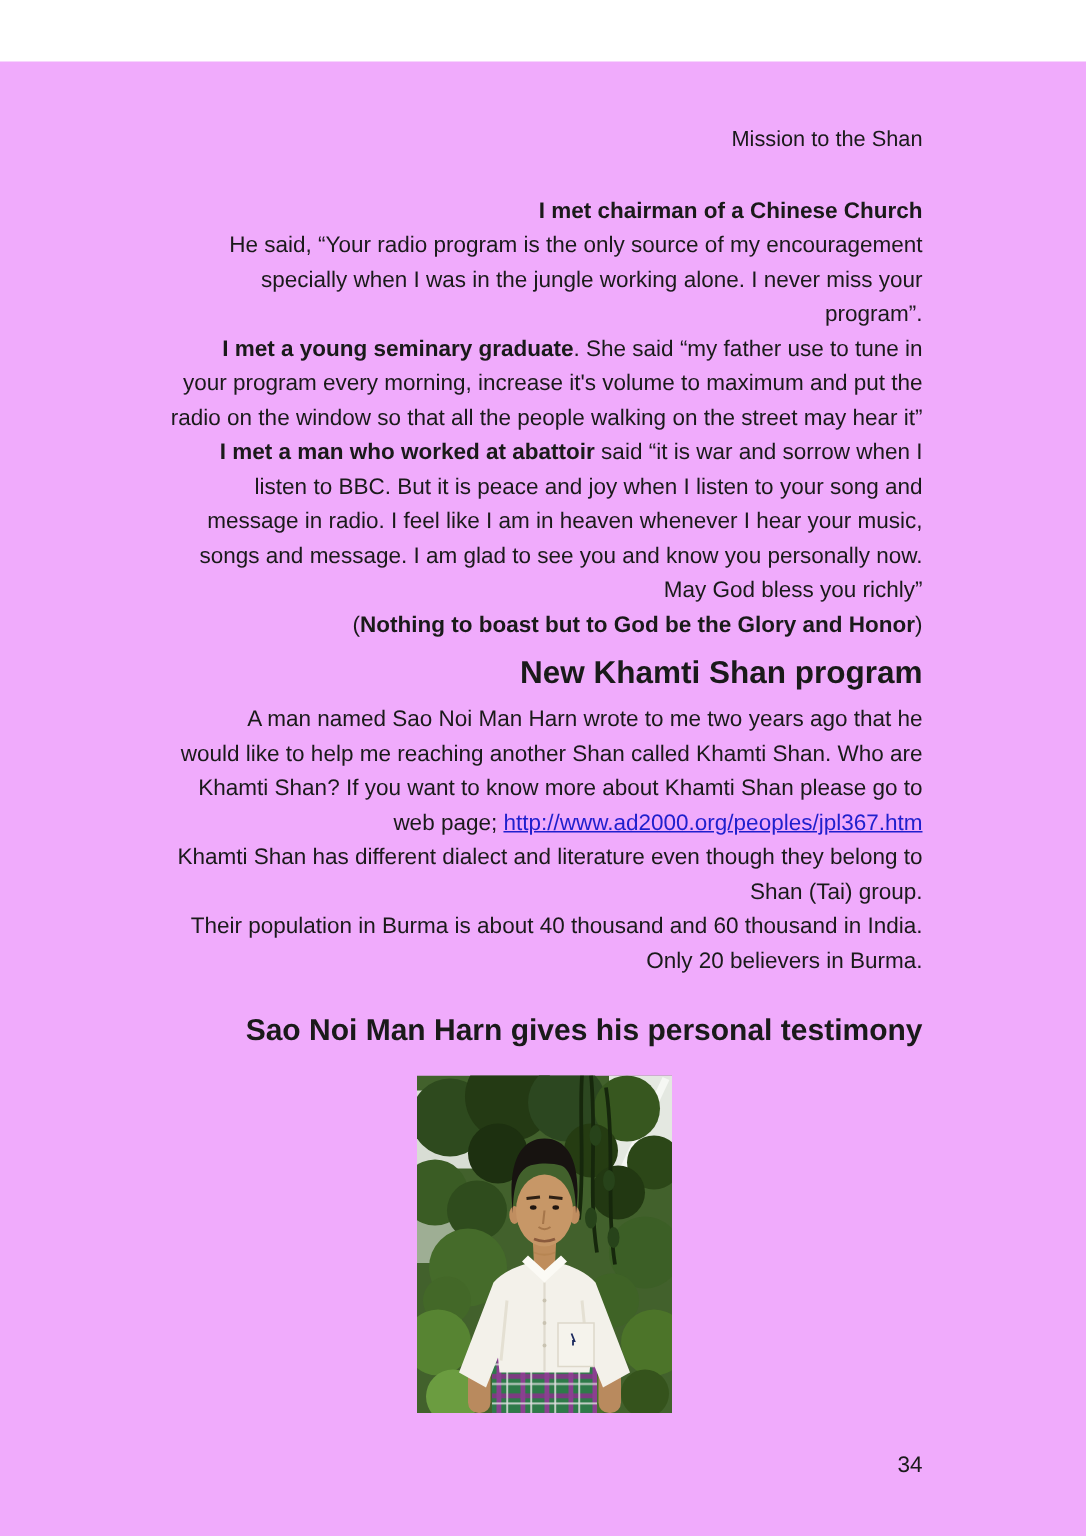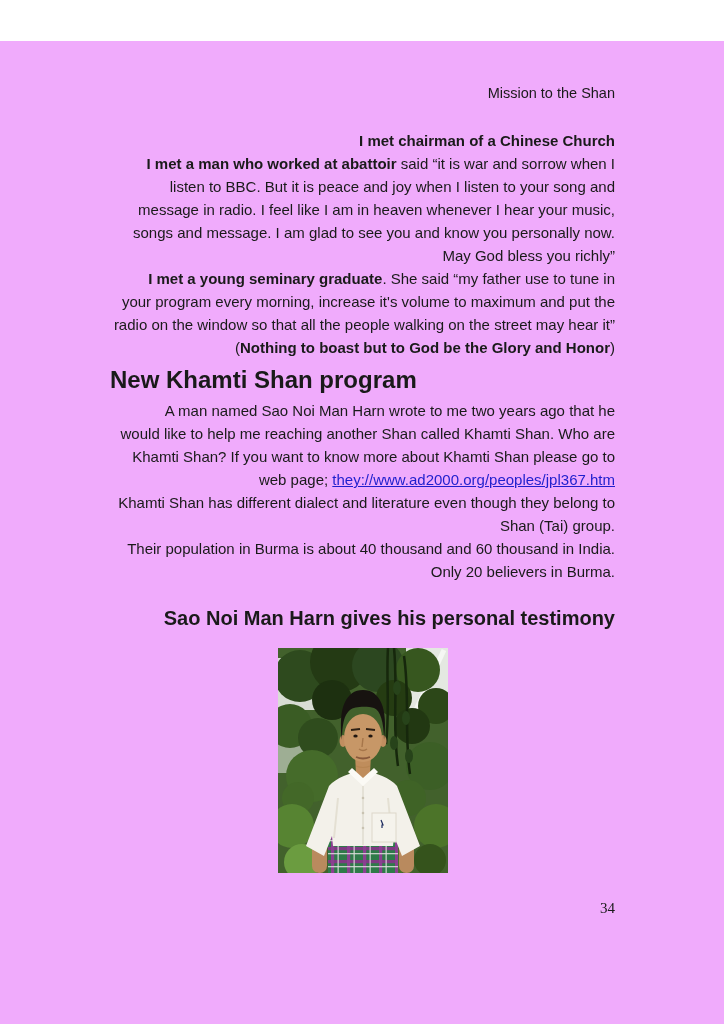--- a/index.html
+++ b/index.html
@@ -26,53 +26,54 @@
   .indent-lg{text-indent:38px;}
   .lead{font-weight:bold;}
   .serif{
     font-family:"Liberation Serif",serif;
     font-size:16.5px;line-height:21px;
     text-indent:18px;
   }
   .glory{font-size:15px;line-height:23px;text-align:right;}
   .glory .bold{font-weight:bold;}
   .section-heading{
-    font-size:24px;line-height:28px;font-weight:bold;
-    text-align:left;margin:7px 0 5px 0;
+    font-size:21px;line-height:28px;font-weight:bold;
+    text-align:right;margin:7px 0 5px 0;
   }
   .weblink{color:#1f1fcd;text-decoration:underline;cursor:pointer;}
   .photo-caption{
     font-size:20px;font-weight:bold;margin-top:24px;line-height:23px;
   }
   .photo-wrap{margin-top:18px;display:flex;justify-content:center;}
   .photo-svg{width:170px;height:225px;display:block;}
-  .page-number{margin-top:26px;text-align:right;font-size:15px;line-height:18px;font-family:Liberation Serif, serif;}
+  .page-number{margin-top:26px;text-align:right;font-size:15px;line-height:18px;}
 </style>
 </head>
 <body>
 
 <div class="page">
 
   <div class="running-header">Mission to the Shan</div>
 
   <div class="content">
 
     <p class="body indent-sm"><span class="lead">I met chairman of a Chinese Church</span></p>
 
+    <p class="body indent-sm">He said, “Your radio program is the only source of my encouragement specially when I was in the jungle working alone. I never miss your program”.</p>
+
+    <p class="body indent-sm"><span class="lead">I met a young seminary graduate</span><span>. She said “my father use to tune in your program every morning, increase it's volume to maximum and put the radio on the window so that all the people walking on the street may hear it”</span></p>
 
     <p class="body indent-sm"><span class="lead">I met a man who worked at abattoir</span><span> said “it is war and sorrow when I listen to BBC. But it is peace and joy when I listen to your song and message in radio. I feel like I am in heaven whenever I hear your music, songs and message. I am glad to see you and know you personally now. May God bless you richly”</span></p>
-
-    <p class="body indent-sm"><span class="lead">I met a young seminary graduate</span><span>. She said “my father use to tune in your program every morning, increase it's volume to maximum and put the radio on the window so that all the people walking on the street may hear it”</span></p>
 
 
     <p class="glory"><span>(</span><span class="bold">Nothing to boast but to God be the Glory and Honor</span><span>)</span></p>
 
     <p class="section-heading">New Khamti Shan program</p>
 
-    <p class="body indent-lg"><span>A man named Sao Noi Man Harn wrote to me two years ago that he would like to help me reaching another Shan called Khamti Shan. Who are Khamti Shan? If you want to know more about Khamti Shan please go to web page; </span><a class="weblink" href="#">they://www.ad2000.org/peoples/jpl367.htm</a></p>
+    <p class="body indent-lg"><span>A man named Sao Noi Man Harn wrote to me two years ago that he would like to help me reaching another Shan called Khamti Shan. Who are Khamti Shan? If you want to know more about Khamti Shan please go to web page; </span><a class="weblink" href="#">http://www.ad2000.org/peoples/jpl367.htm</a></p>
 
     <p class="body">Khamti Shan has different dialect and literature even though they belong to Shan (Tai) group.</p>
 
     <p class="body">Their population in Burma is about 40 thousand and 60 thousand in India.</p>
 
     <p class="body">Only 20 believers in Burma.</p>
 
     <p class="photo-caption">Sao Noi Man Harn gives his personal testimony</p>
 
     <div class="photo-wrap">

